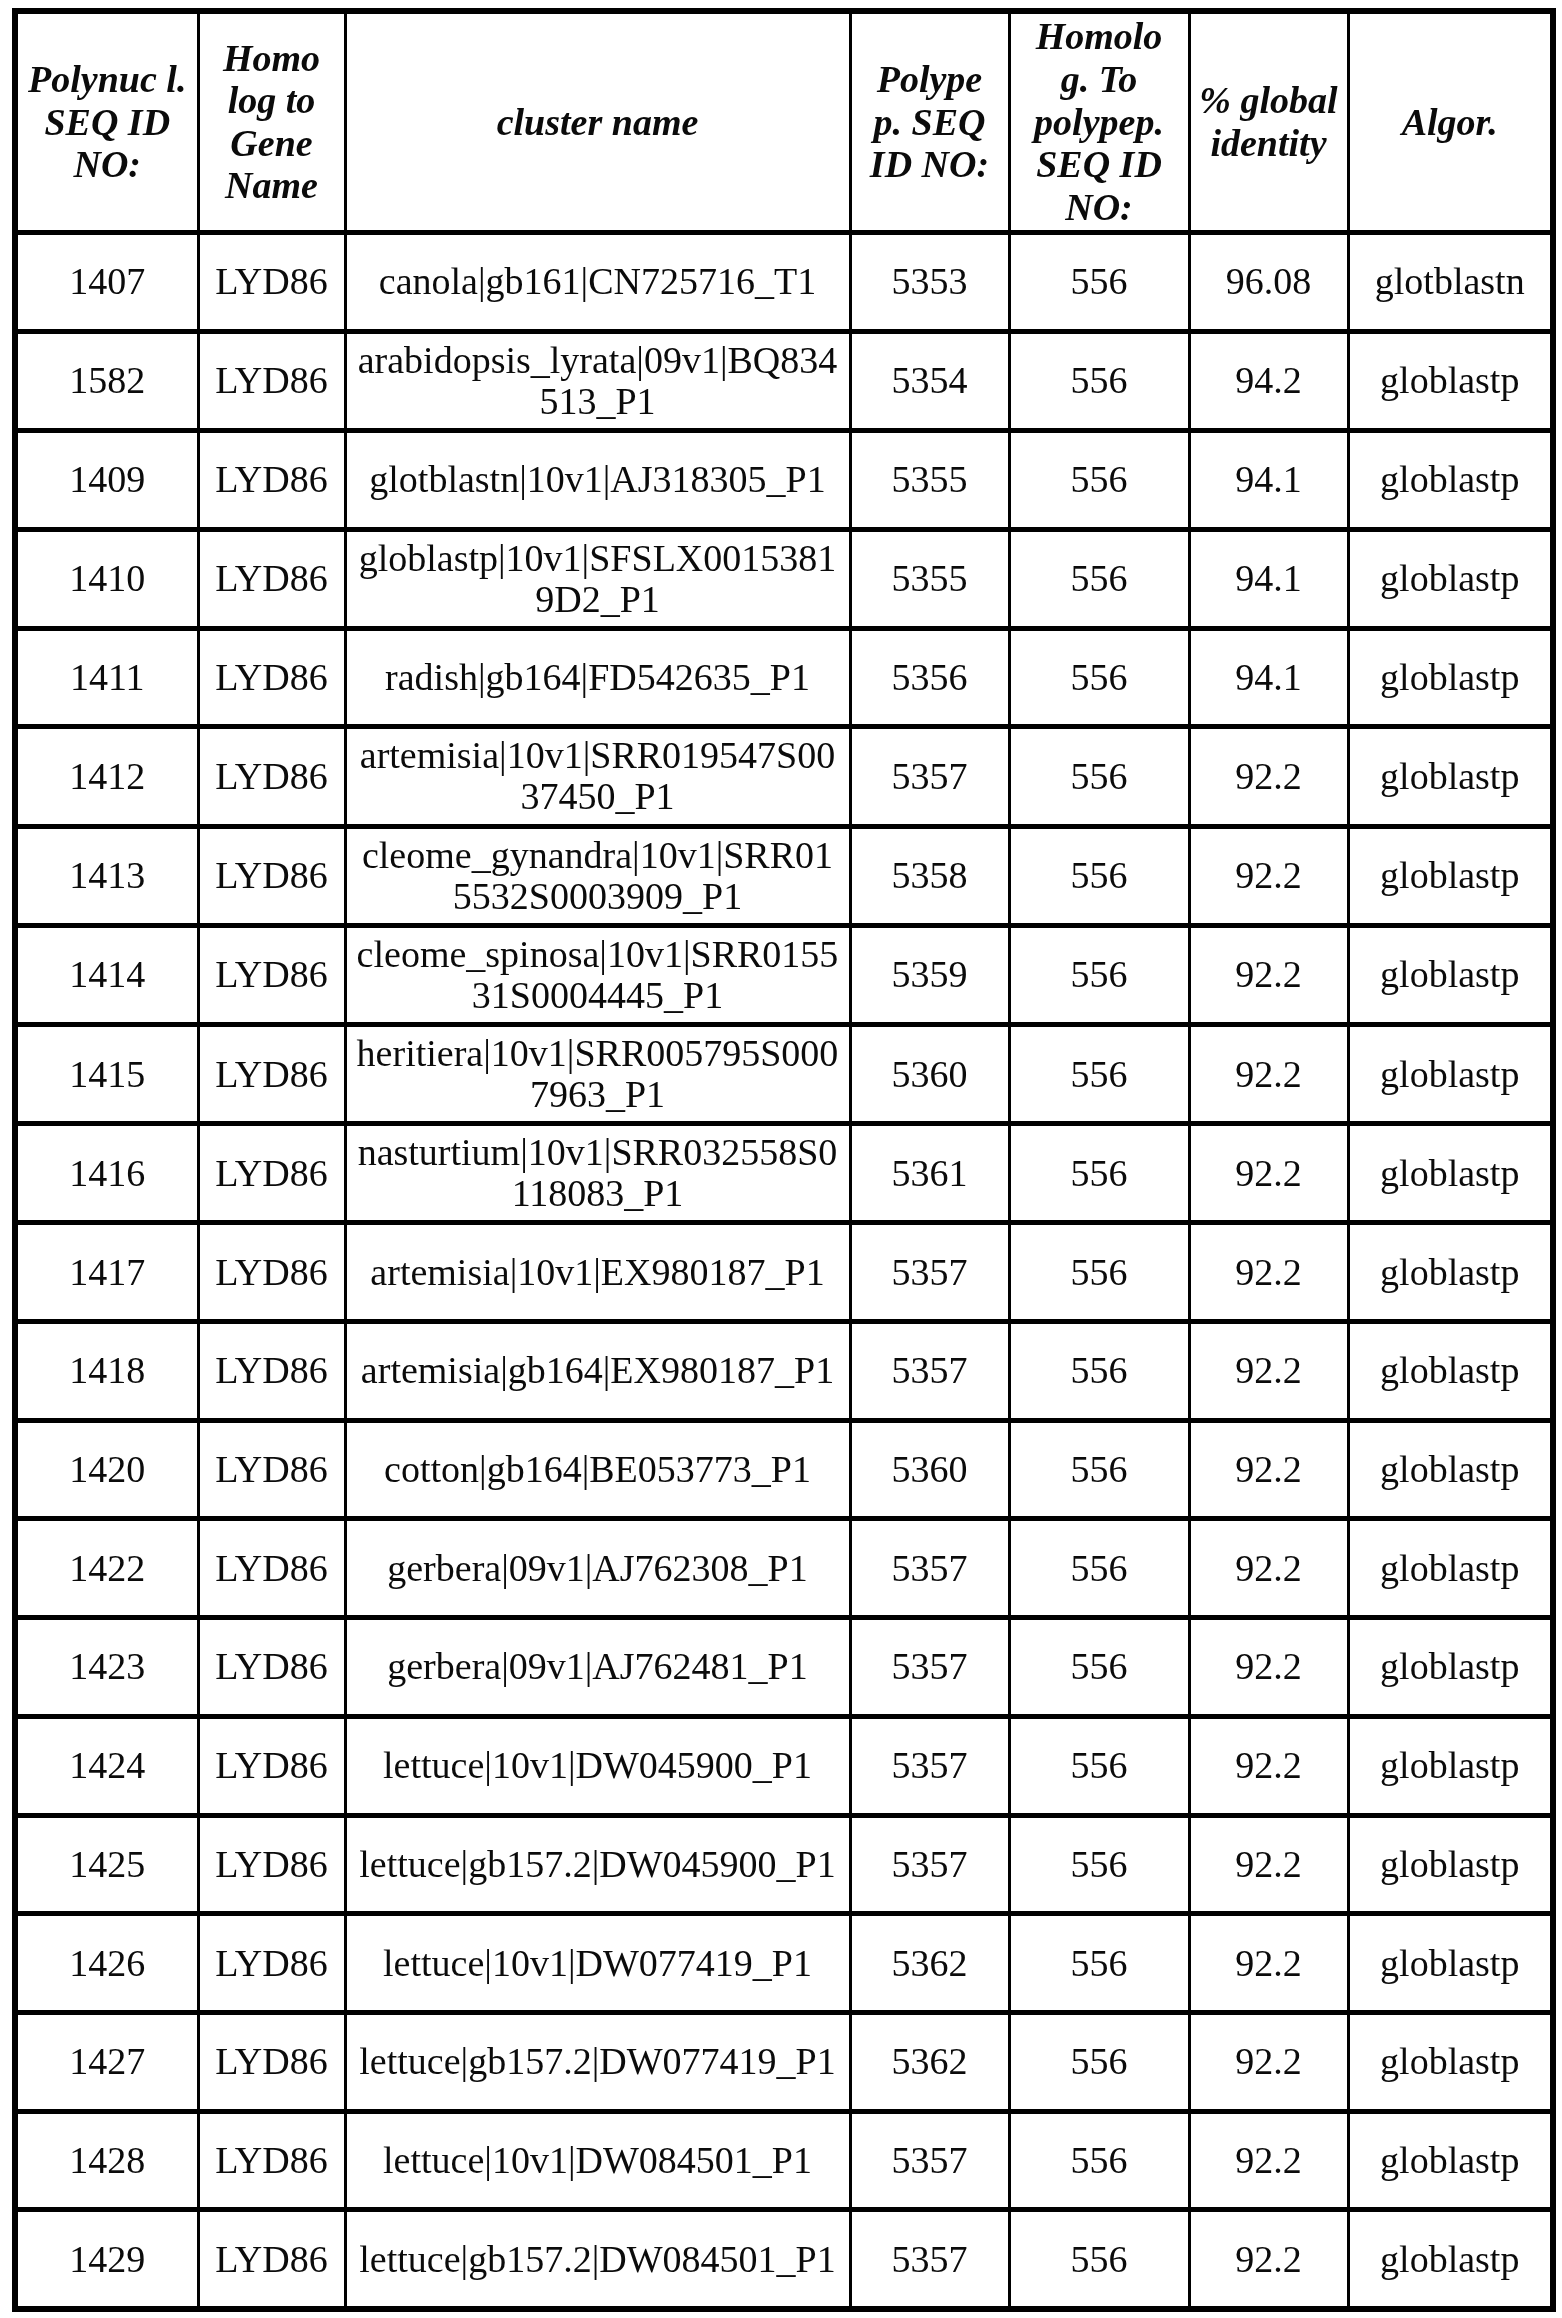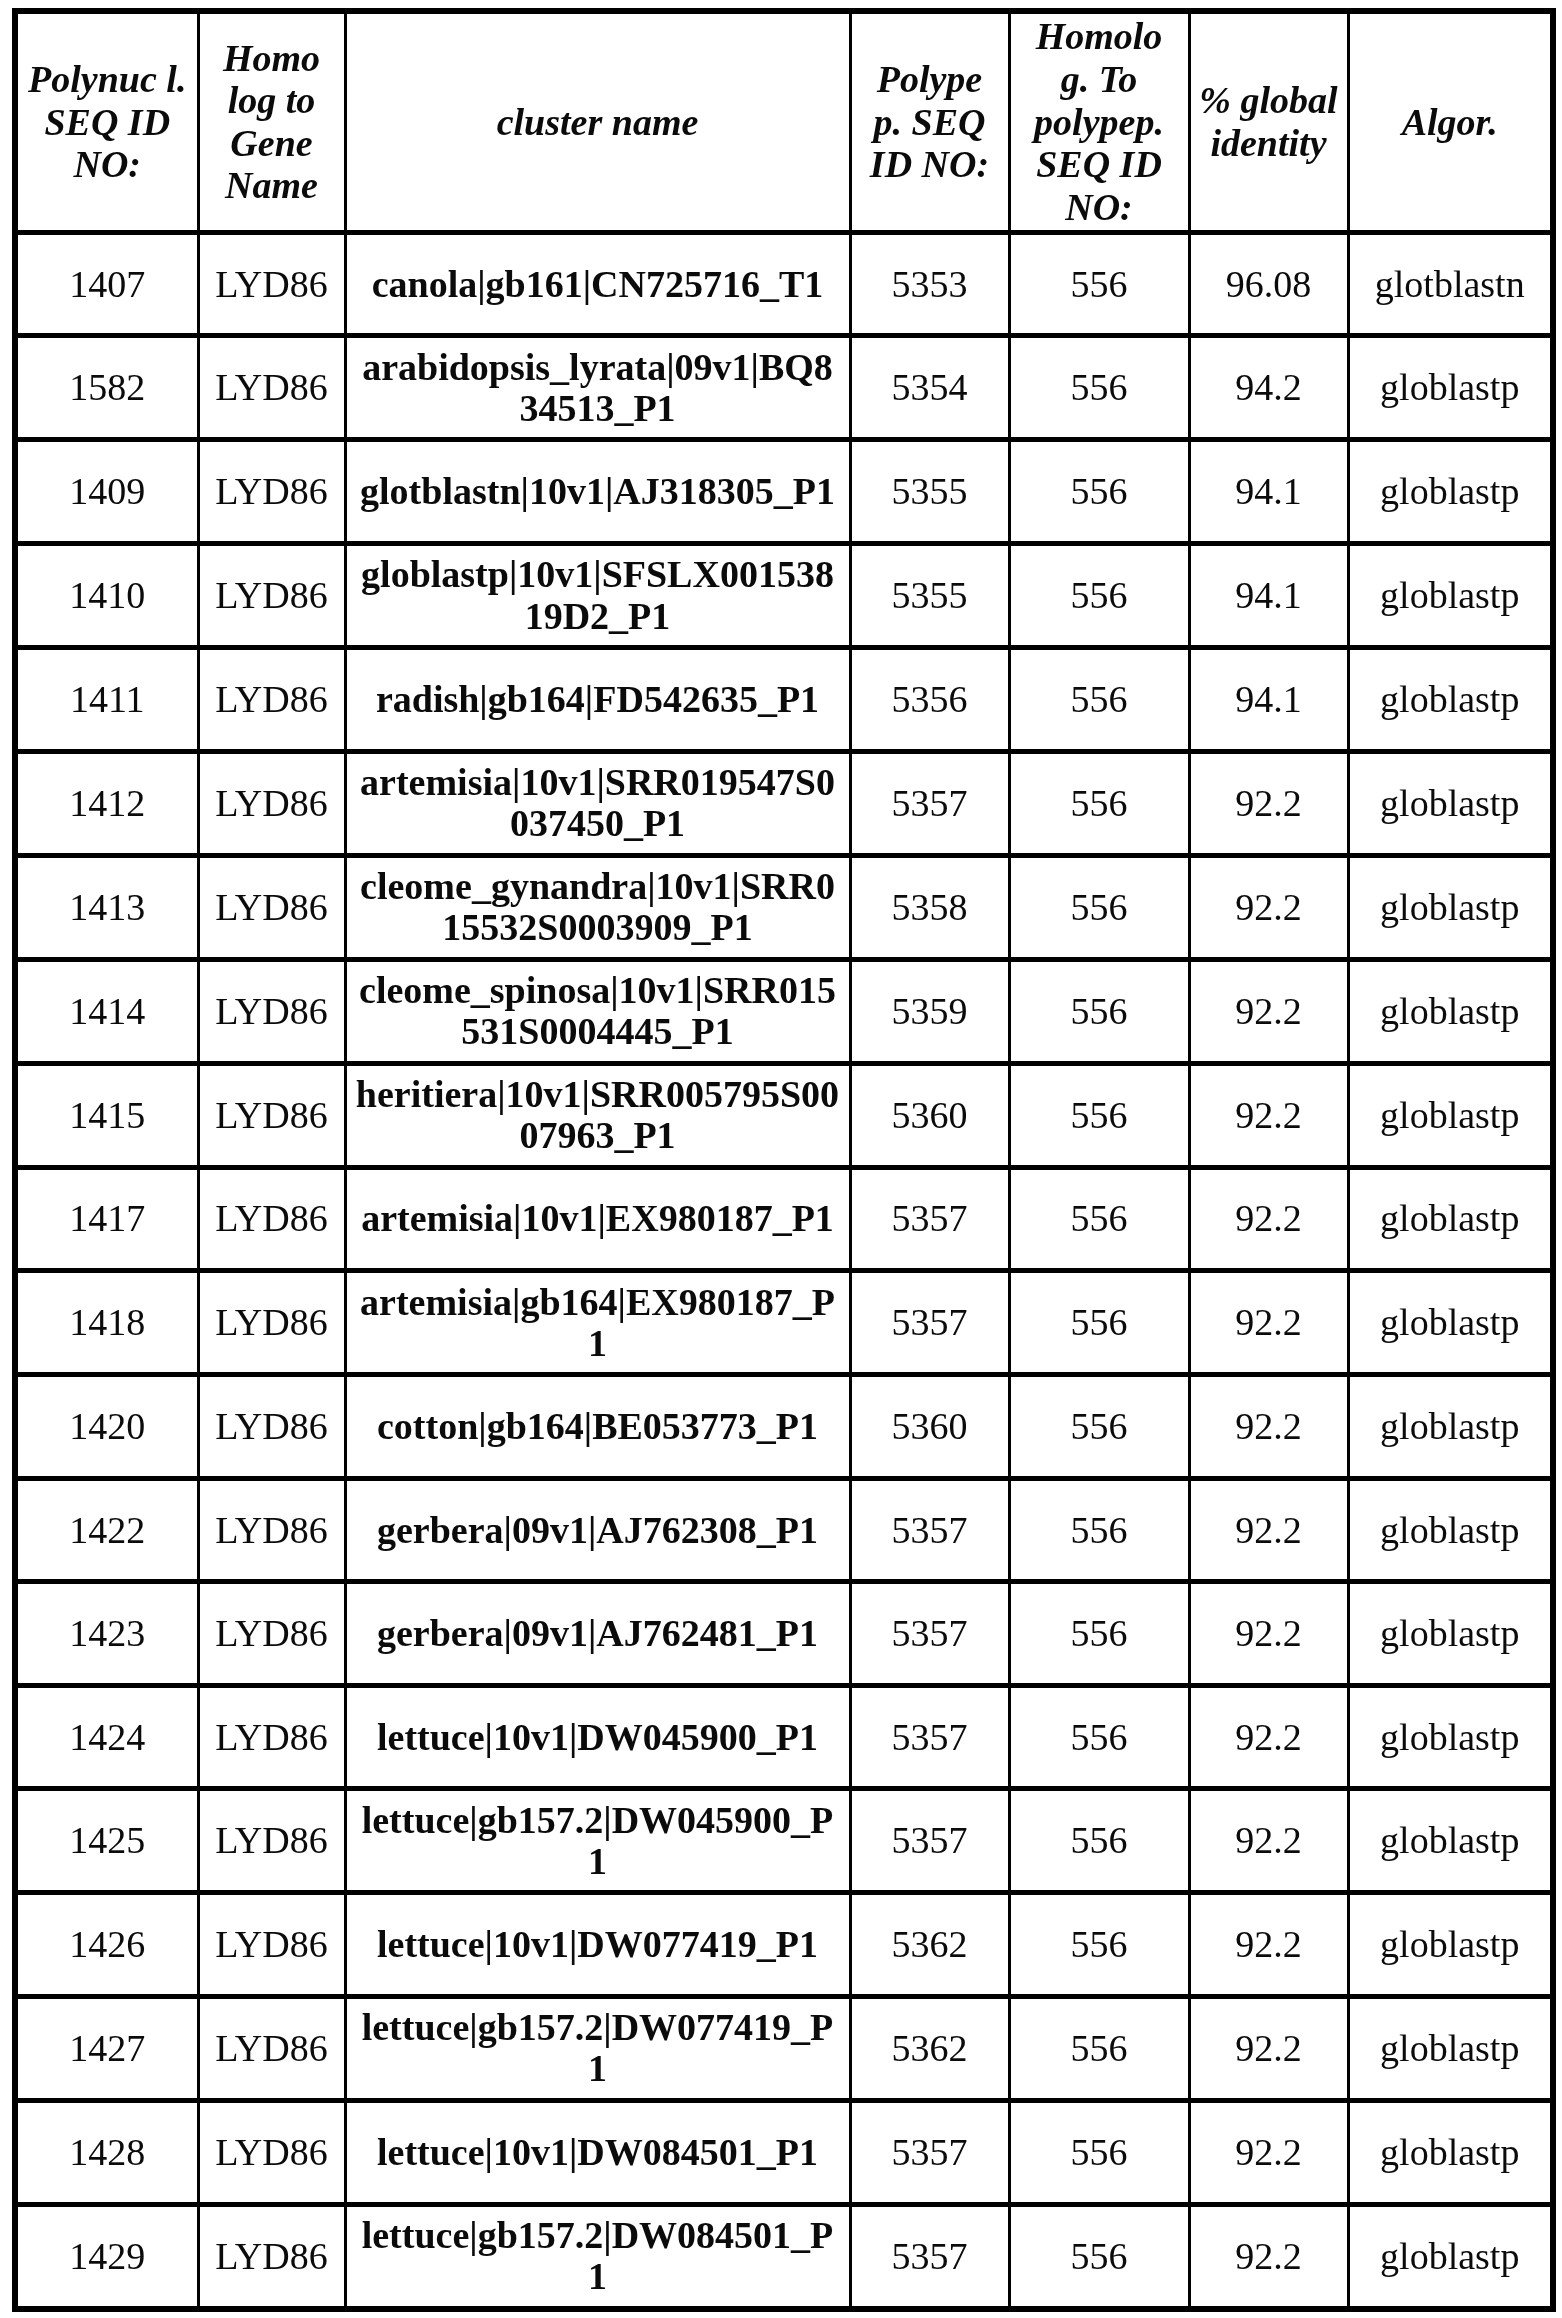--- a/index.html
+++ b/index.html
@@ -52,21 +52,21 @@
   }
   
   col.c0 { width: 183px; }
   col.c1 { width: 147px; }
   col.c2 { width: 505px; }
   col.c3 { width: 159px; }
   col.c4 { width: 180px; }
   col.c5 { width: 159px; }
   col.c6 { width: 205px; }
   td.c1 { padding: 1.7px 15.6px; word-break: break-all; }
-  td.c2 { word-break: break-all; padding: 1.7px 8.6px; font-weight: bold; }
+  td.c2 { word-break: break-all; padding: 1.7px 8.6px; }
   th.c1 { padding: 1.7px 8.6px; }
 </style>
 </head>
 <body>
 
 <div class="page">
   <table class="seq-table">
     <colgroup>
       <col class="c0">
         <col class="c1">
@@ -163,20 +163,29 @@
         <tr>
           <td class="c0">1415</td>
           <td class="c1">LYD86</td>
           <td class="c2">heritiera|10v1|SRR005795S0007963_P1</td>
           <td class="c3">5360</td>
           <td class="c4">556</td>
           <td class="c5">92.2</td>
           <td class="c6">globlastp</td>
         </tr>
         <tr>
+          <td class="c0">1416</td>
+          <td class="c1">LYD86</td>
+          <td class="c2">nasturtium|10v1|SRR032558S0118083_P1</td>
+          <td class="c3">5361</td>
+          <td class="c4">556</td>
+          <td class="c5">92.2</td>
+          <td class="c6">globlastp</td>
+        </tr>
+        <tr>
           <td class="c0">1417</td>
           <td class="c1">LYD86</td>
           <td class="c2">artemisia|10v1|EX980187_P1</td>
           <td class="c3">5357</td>
           <td class="c4">556</td>
           <td class="c5">92.2</td>
           <td class="c6">globlastp</td>
         </tr>
         <tr>
           <td class="c0">1418</td>

